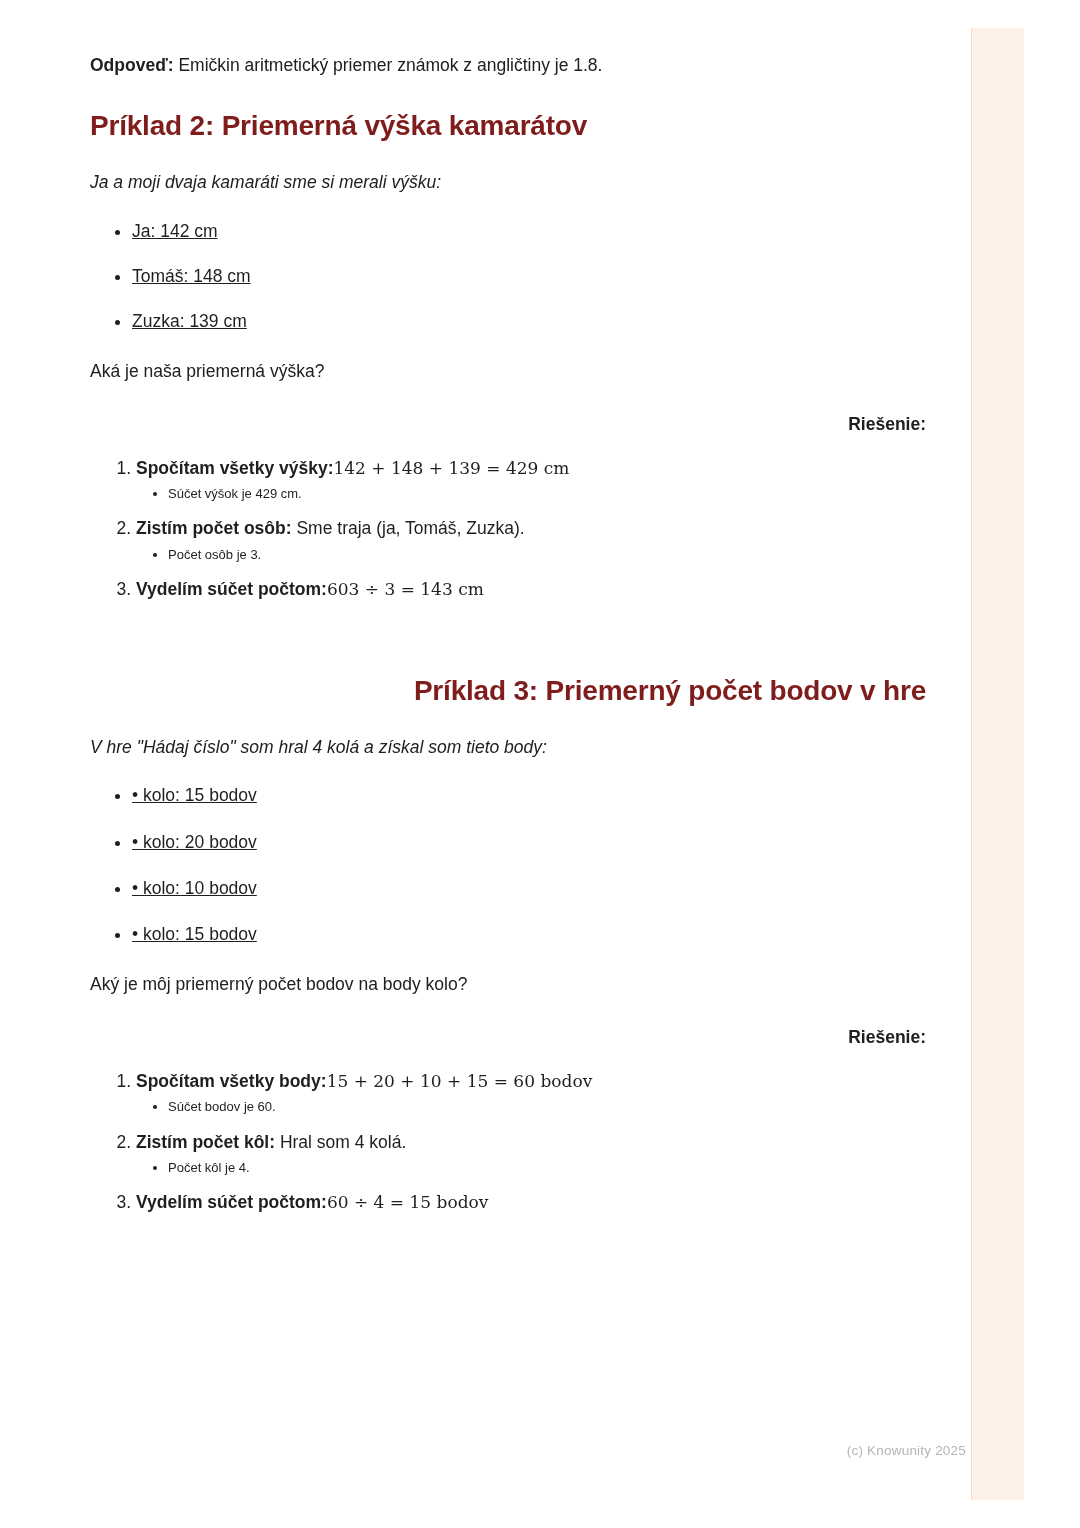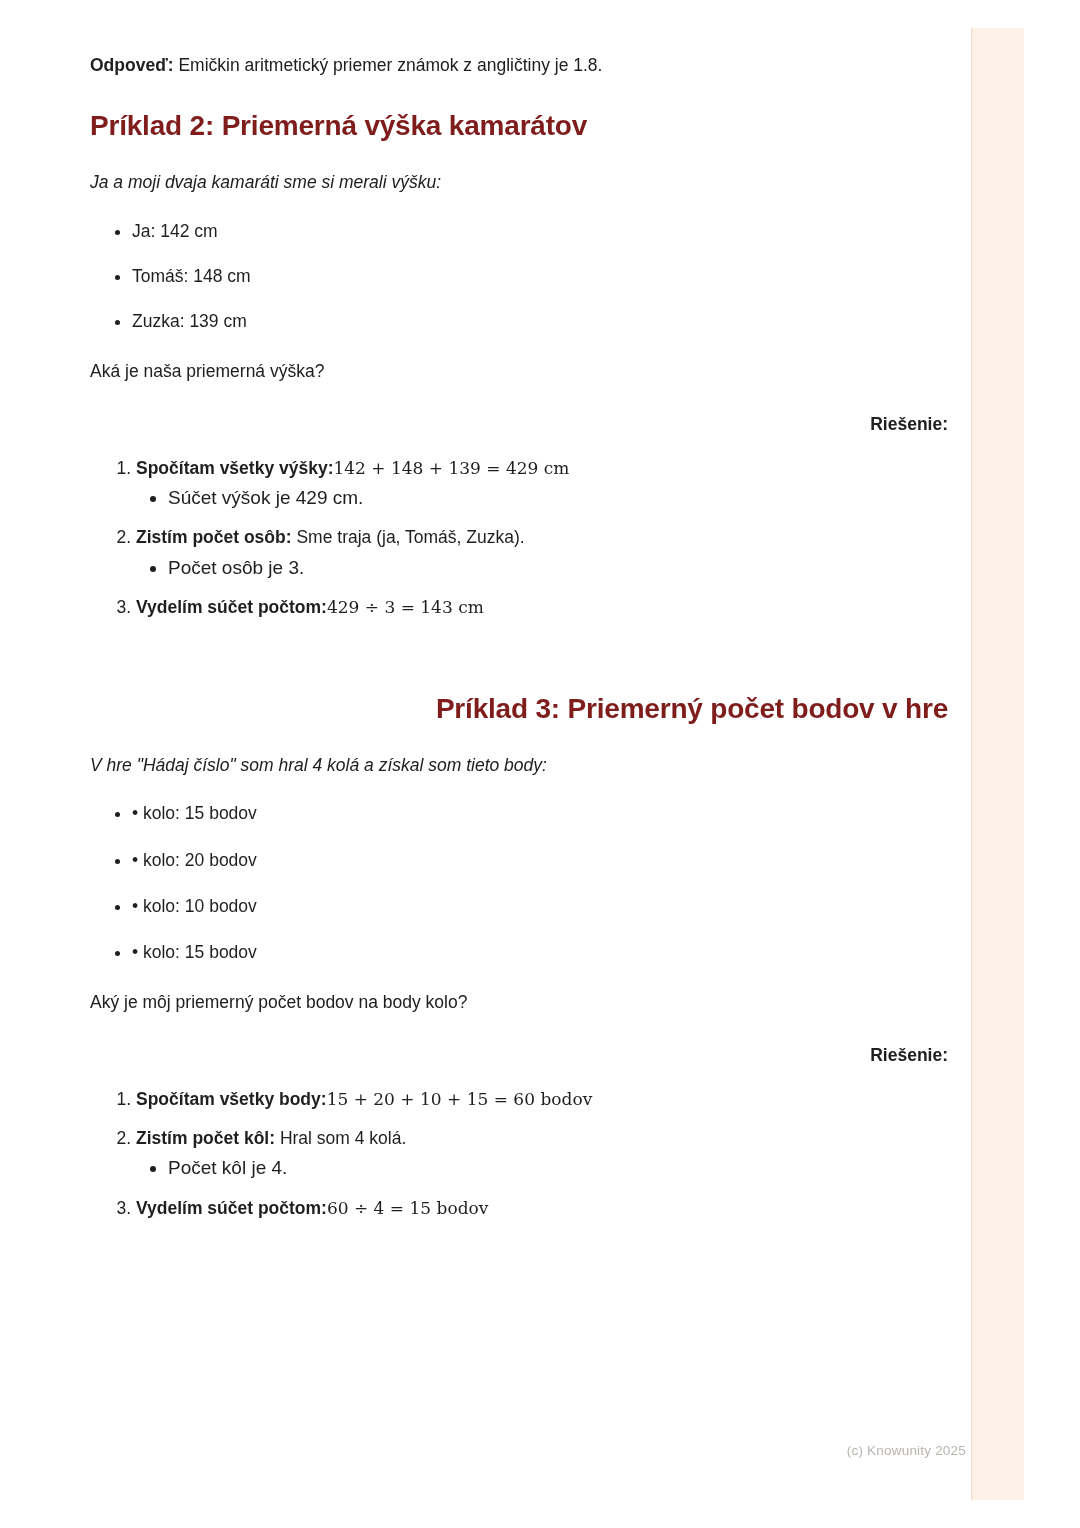--- a/index.html
+++ b/index.html
@@ -23,21 +23,21 @@
     height: 1472px;
     background: #ffffff;
     box-sizing: border-box;
   }
   .page-inner {
     position: absolute;
     left: 0;
     top: 0;
     width: 916px;
     height: 100%;
-    padding: 24px 24px 0 34px;
+    padding: 24px 46px 0 34px;
     box-sizing: border-box;
   }
   .right-strip {
     position: absolute;
     right: 0;
     top: 0;
     width: 52px;
     height: 100%;
     background: #fdf0e7;
     border-left: 1px solid #f3d9c8;
@@ -71,20 +71,21 @@
   .lead {
     margin: 0 0 22px 0;
     font-size: 17.5px;
     line-height: 1.5;
     font-style: italic;
   }
   ul.bullets {
     margin: 0 0 24px 0;
     padding-left: 42px;
     list-style: disc;
+    text-decoration: underline;
   }
   ul.bullets > li {
     font-size: 17.5px;
     line-height: 1.5;
     margin-bottom: 19px;
   }
   ul.bullets > li:last-child {
     margin-bottom: 0;
   }
   ul.bullets.tight > li {
@@ -118,21 +119,21 @@
   ol.steps > li > .math {
     font-family: "DejaVu Serif", serif;
     font-size: 17px;
   }
   ul.sub {
     margin: 2px 0 0 0;
     padding-left: 32px;
     list-style: disc;
   }
   ul.sub > li {
-    font-size: 19px;
+    font-size: 13px;
     line-height: 1.5;
   }
   .watermark {
     position: absolute;
     right: 58px;
     bottom: 42px;
     font-size: 13.5px;
     color: #b9b4b0;
     letter-spacing: 0.2px;
   }
@@ -169,21 +170,21 @@
           <li>Súčet výšok je 429 cm.</li>
         </ul>
       </li>
       <li>
         <b>Zistím počet osôb:</b><span> Sme traja (ja, Tomáš, Zuzka).</span>
         <ul class="sub">
           <li>Počet osôb je 3.</li>
         </ul>
       </li>
       <li>
-        <b>Vydelím súčet počtom:</b><span class="math">429 ÷ 3 = 143 cm</span>
+        <b>Vydelím súčet počtom:</b><span class="math">603 ÷ 3 = 143 cm</span>
       </li>
     </ol>
 
     <div class="gap-after-steps"></div>
 
 
     <h2 class="spaced-top">Príklad 3: Priemerný počet bodov v hre</h2>
 
     <p class="lead">V hre "Hádaj číslo" som hral 4 kolá a získal som tieto body:</p>
 
@@ -194,20 +195,23 @@
       <li>• kolo: 15 bodov</li>
     </ul>
 
     <p class="question">Aký je môj priemerný počet bodov na body kolo?</p>
 
     <p class="subhead">Riešenie:</p>
 
     <ol class="steps">
       <li>
         <b>Spočítam všetky body:</b><span class="math">15 + 20 + 10 + 15 = 60 bodov</span>
+        <ul class="sub">
+          <li>Súčet bodov je 60.</li>
+        </ul>
       </li>
       <li>
         <b>Zistím počet kôl:</b><span> Hral som 4 kolá.</span>
         <ul class="sub">
           <li>Počet kôl je 4.</li>
         </ul>
       </li>
       <li>
         <b>Vydelím súčet počtom:</b><span class="math">60 ÷ 4 = 15 bodov</span>
       </li>

